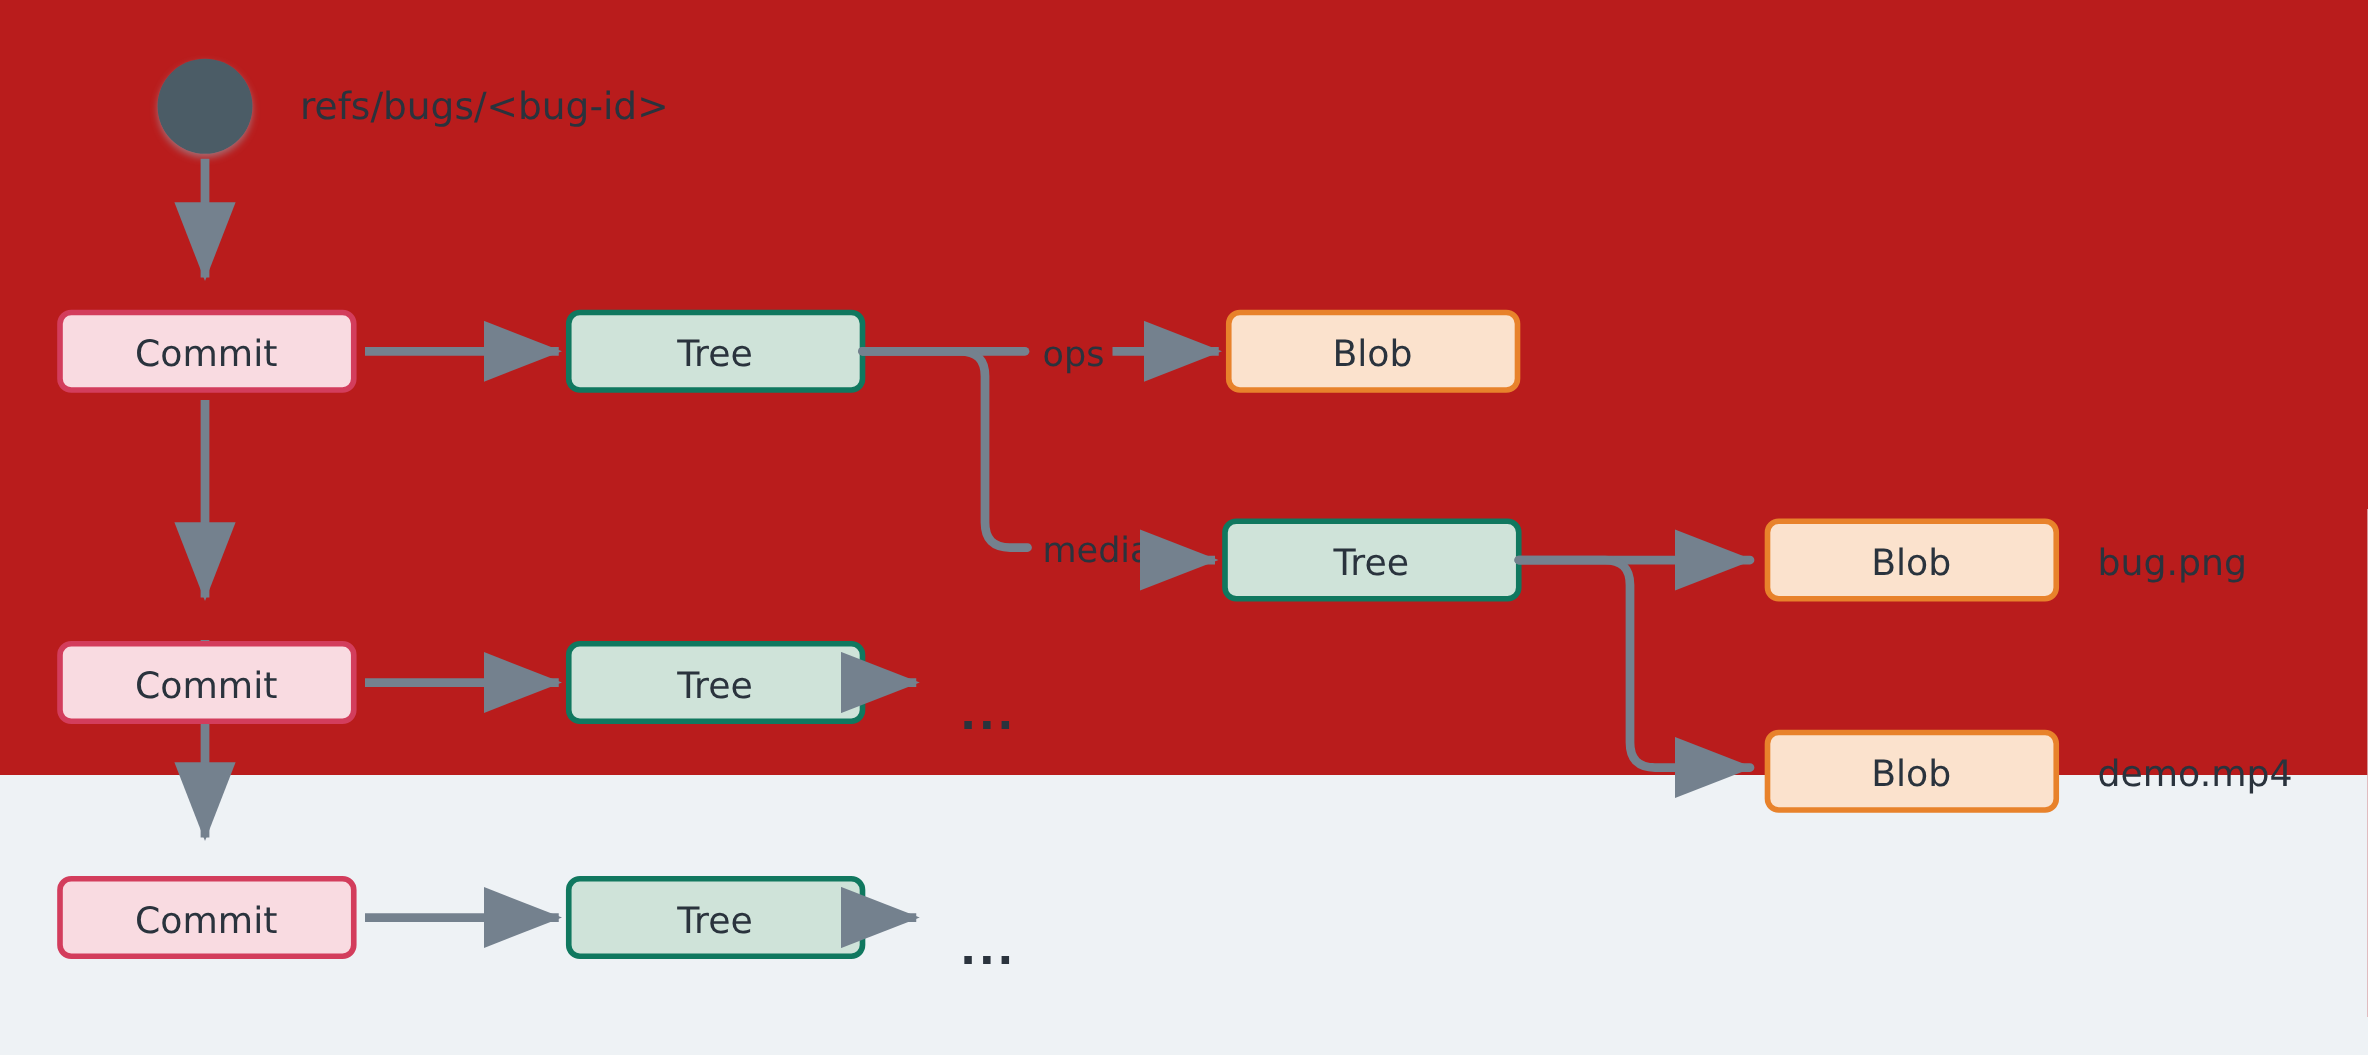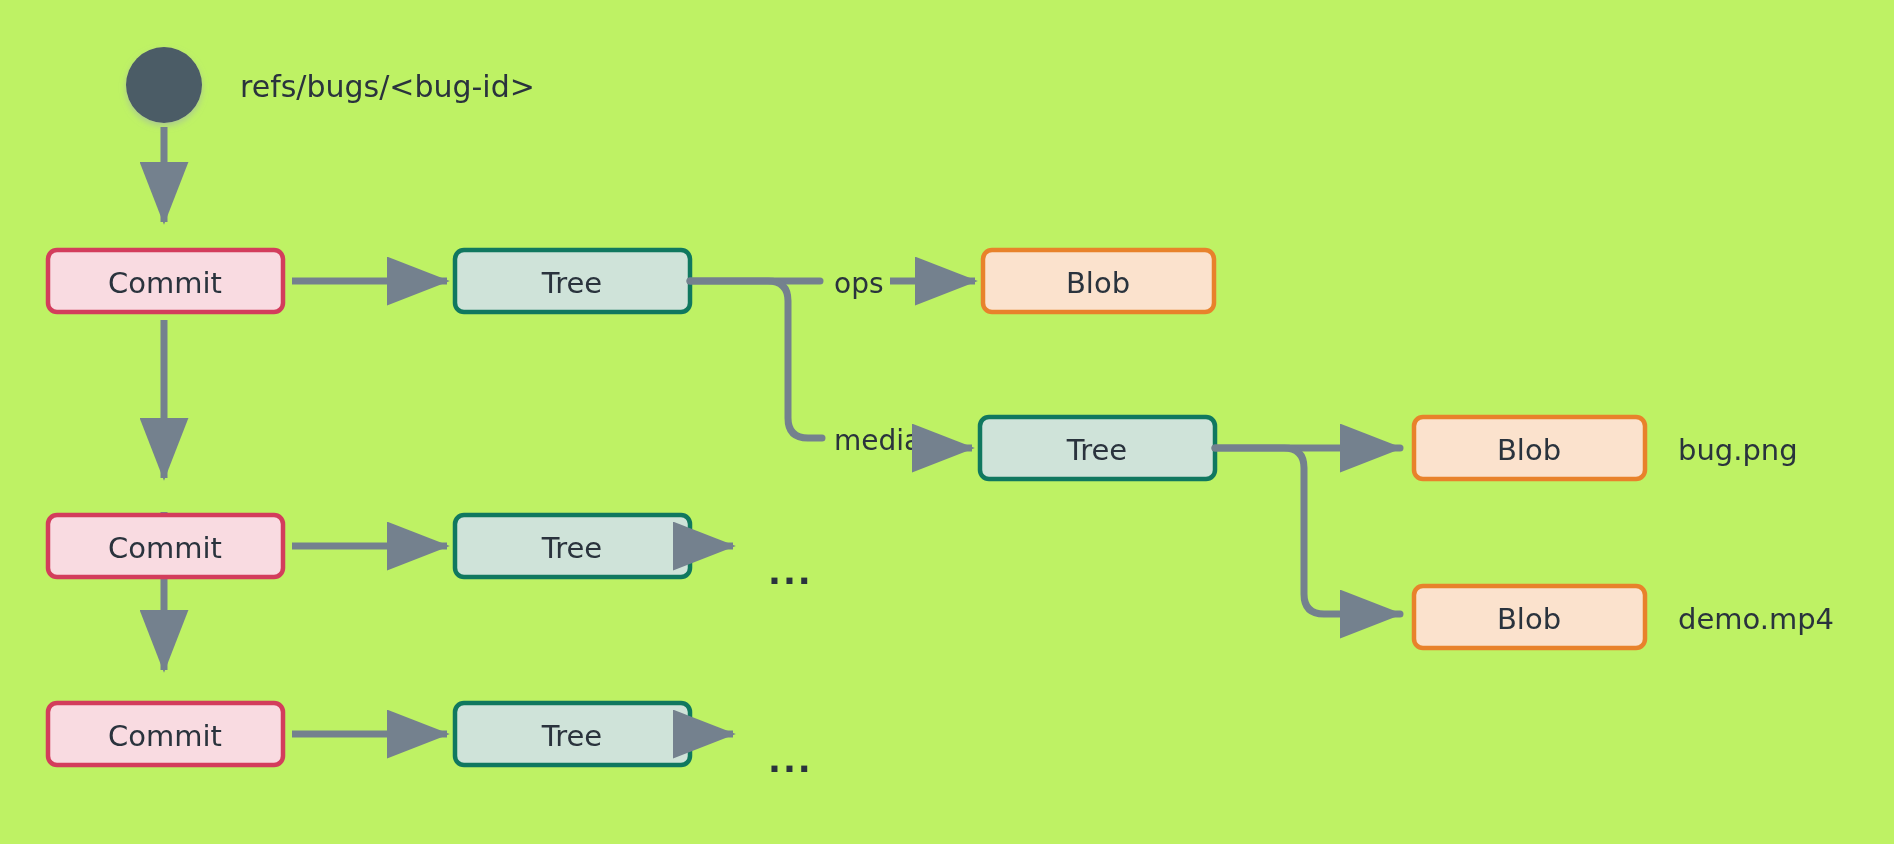--- a/index.html
+++ b/index.html
@@ -9,22 +9,22 @@
   }
   body {
     width: 1894px;
     height: 844px;
     overflow: hidden;
     font-family: "DejaVu Sans", "Liberation Sans", sans-serif;
   }
   #diagram-root {
     position: relative;
     width: 1894px;
-    height: 844px;
-    background: #bef264;
+    height: 620px;
+    background: #b91c1c;
   }
   svg.diagram {
     display: block;
     width: 1894px;
     height: 844px;
   }
   .node-box {
     stroke-width: 4.5;
     rx: 9;
     ry: 9;

